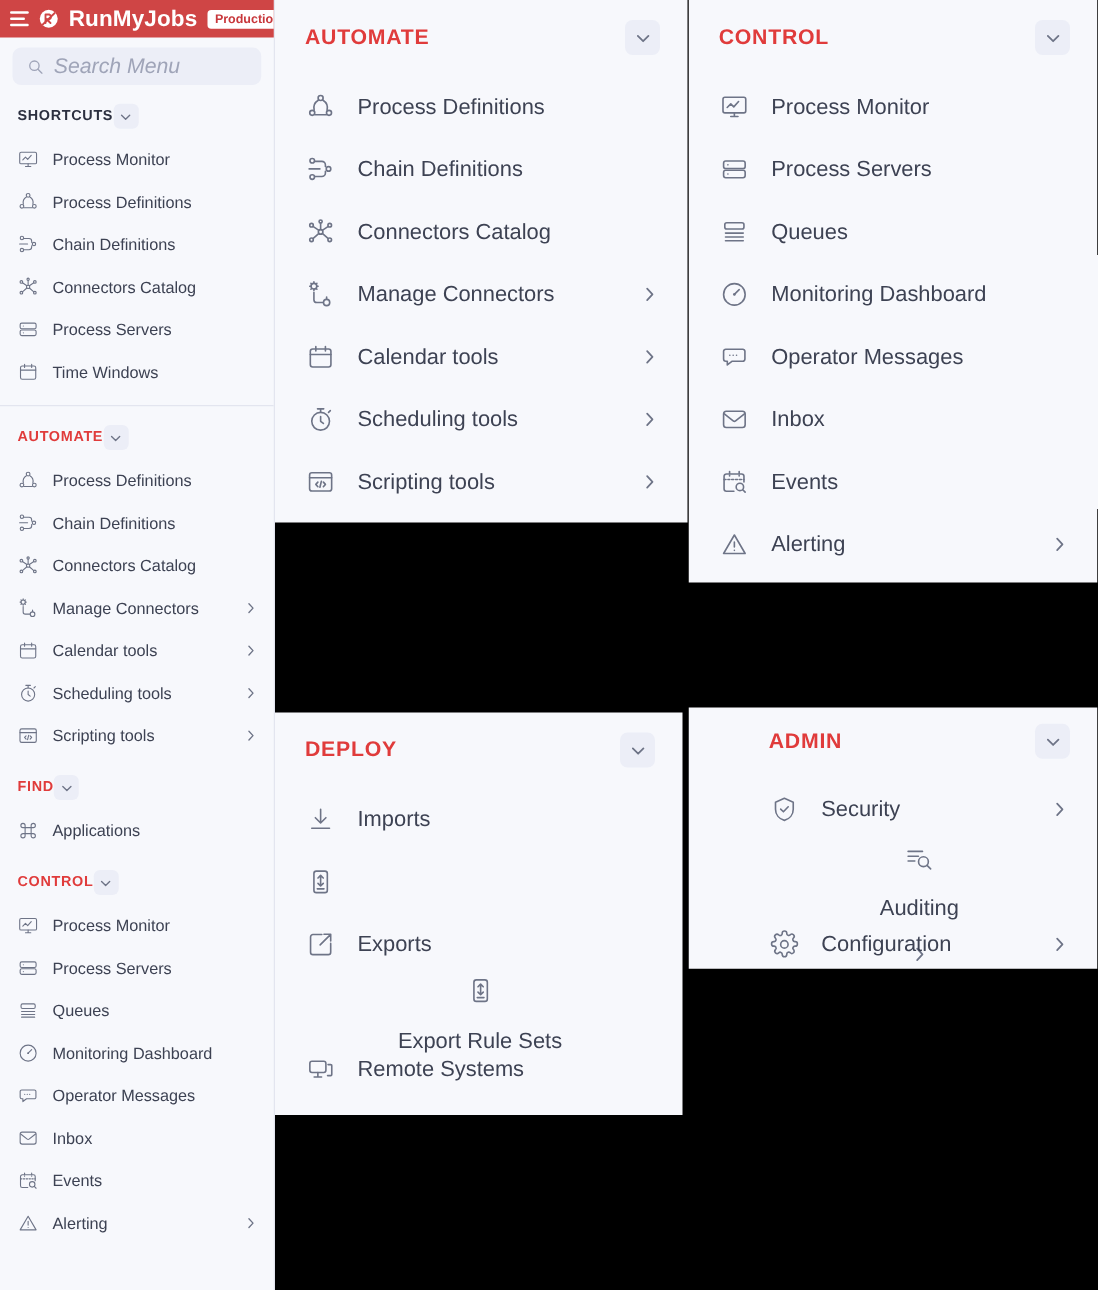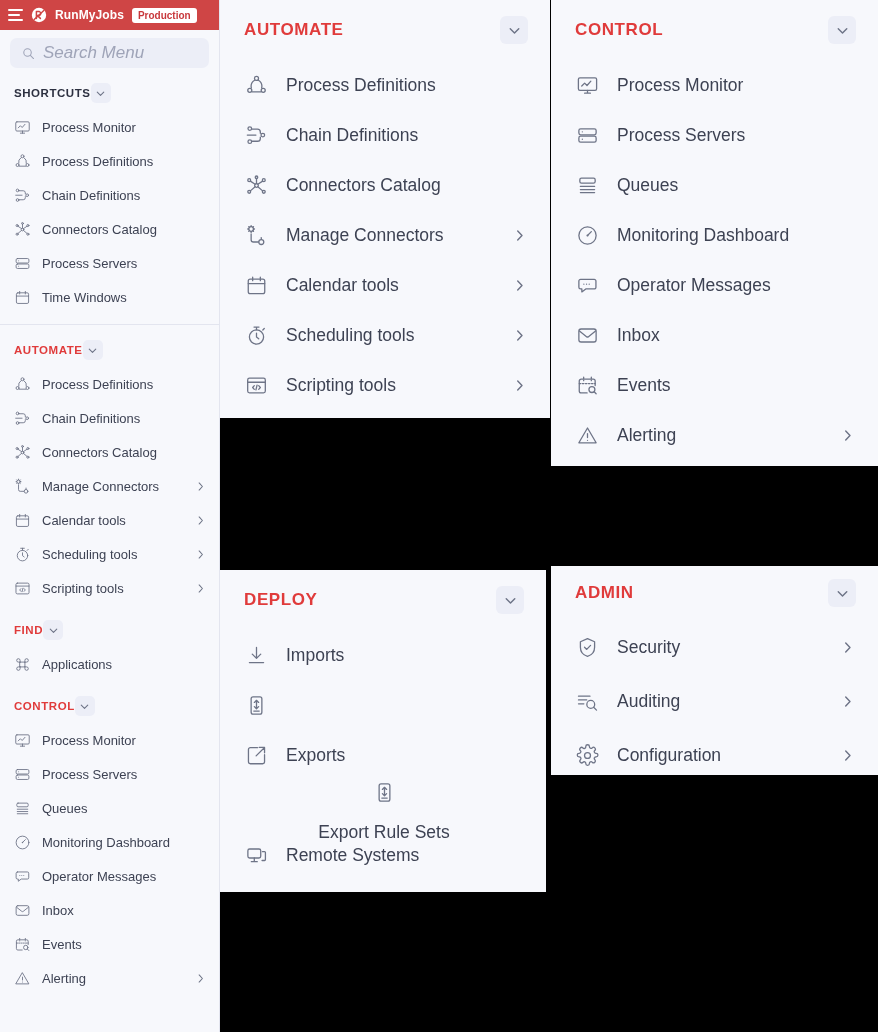--- a/index.html
+++ b/index.html
@@ -24,21 +24,21 @@
     background: #cf4545;
     display: flex; align-items: center;
     padding: 0 8px;
     gap: 8px;
   }
   .hamburger { width: 15px; height: 12px; display:flex; flex-direction:column; justify-content:space-between; cursor:pointer; flex:none;}
   .hamburger i { display:block; height:1.6px; background:#fff; border-radius:1px; }
   .hamburger i:nth-child(2){ width: 80%; }
   .brand-logo { width: 16px; height: 16px; flex:none; }
   .brand-name {
-    color:#fff; font-size: 12px; font-weight: 700; letter-spacing: .1px;
+    color:#fff; font-size: 18px; font-weight: 700; letter-spacing: .1px;
     white-space: nowrap;
   }
   .env-badge {
     background:#ffffff; color:#c8383c; font-size:10px; font-weight:700;
     padding: 2px 6px; border-radius: 3px; white-space: nowrap;
   }
 
   .search-wrap { padding: 8px 10px 0 10px; }
   .search-box {
     height: 30px; background:#eceef7; border-radius: 7px;
@@ -674,21 +674,21 @@
           <svg width="23" height="23" viewBox="0 0 24 24" fill="none" stroke="#6e7487" stroke-width="1.35" stroke-linecap="round" stroke-linejoin="round">
             <rect x="3" y="5.2" width="13.4" height="9.4" rx="1.8"></rect>
             <path d="M6.6 18.4h6.2M9.7 14.6v3.8"></path>
             <path d="M18.2 8h2.2a.9.9 0 0 1 .9.9v7.4a.9.9 0 0 1-.9.9h-2.6"></path>
           </svg>
         </span>
         <span class="lbl">Remote Systems</span>
       </div>
     </div>
 
-  <div class="panel" id="panel-admin" style="left:551px; top:566px; width:327px; height:209px;">
+  <div class="panel" id="panel-admin" style="left:551px; top:566px; width:327px; height:209px;padding-left:40px;">
       <div class="panel-head" style="height: 54px;">
         <span class="title">ADMIN</span>
         <span class="panel-chev">
           <svg width="17" height="17" viewBox="0 0 24 24" fill="none" stroke="#6e7487" stroke-width="2" stroke-linecap="round" stroke-linejoin="round">
             <path d="M6 9.5 12 15.5 18 9.5"></path>
           </svg>
         </span>
       </div>
       <div class="panel-item" style="height: 54px;">
         <span class="ico">
@@ -697,21 +697,21 @@
             <path d="M8.9 11.8 11.2 14l4-4.2"></path>
           </svg>
         </span>
         <span class="lbl">Security</span>
         <span class="arr">
           <svg width="17" height="17" viewBox="0 0 24 24" fill="none" stroke="#6e7487" stroke-width="2" stroke-linecap="round" stroke-linejoin="round">
             <path d="M9.5 5.5 15.5 12 9.5 18.5"></path>
           </svg>
         </span>
       </div>
-      <div class="panel-item" style="height: 54px;">
+      <div class="panel-item" style="height: 54px; flex-direction: column;">
         <span class="ico">
           <svg width="23" height="23" viewBox="0 0 24 24" fill="none" stroke="#6e7487" stroke-width="1.35" stroke-linecap="round" stroke-linejoin="round">
             <path d="M2.6 6.4h12M2.6 10.4h8.6M2.6 14.4h5.6"></path>
             <circle cx="15.4" cy="15" r="4.1"></circle>
             <path d="M18.4 18 21.4 21"></path>
           </svg>
         </span>
         <span class="lbl">Auditing</span>
         <span class="arr">
           <svg width="17" height="17" viewBox="0 0 24 24" fill="none" stroke="#6e7487" stroke-width="2" stroke-linecap="round" stroke-linejoin="round">

